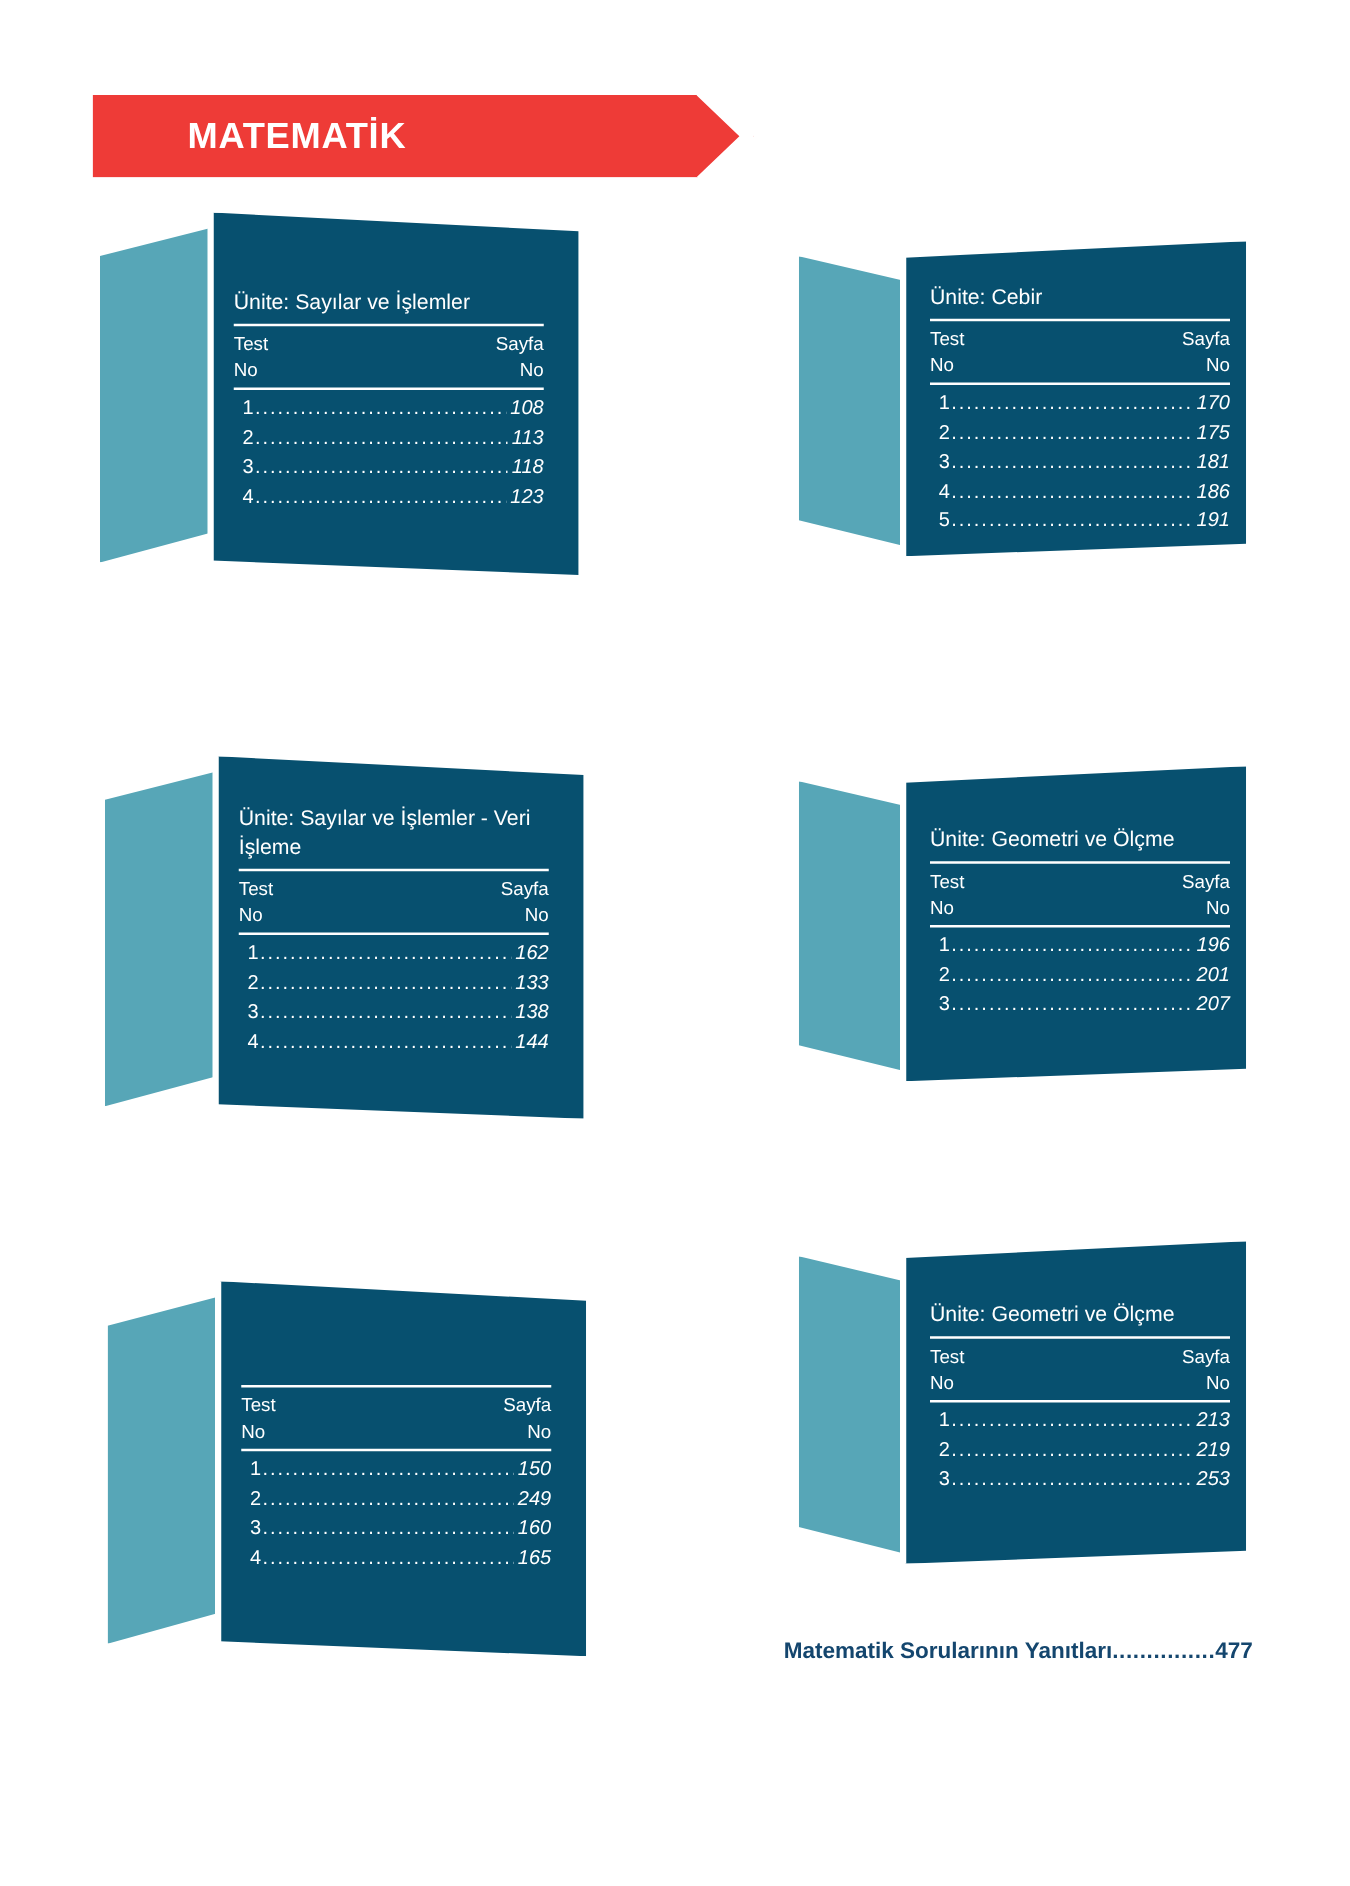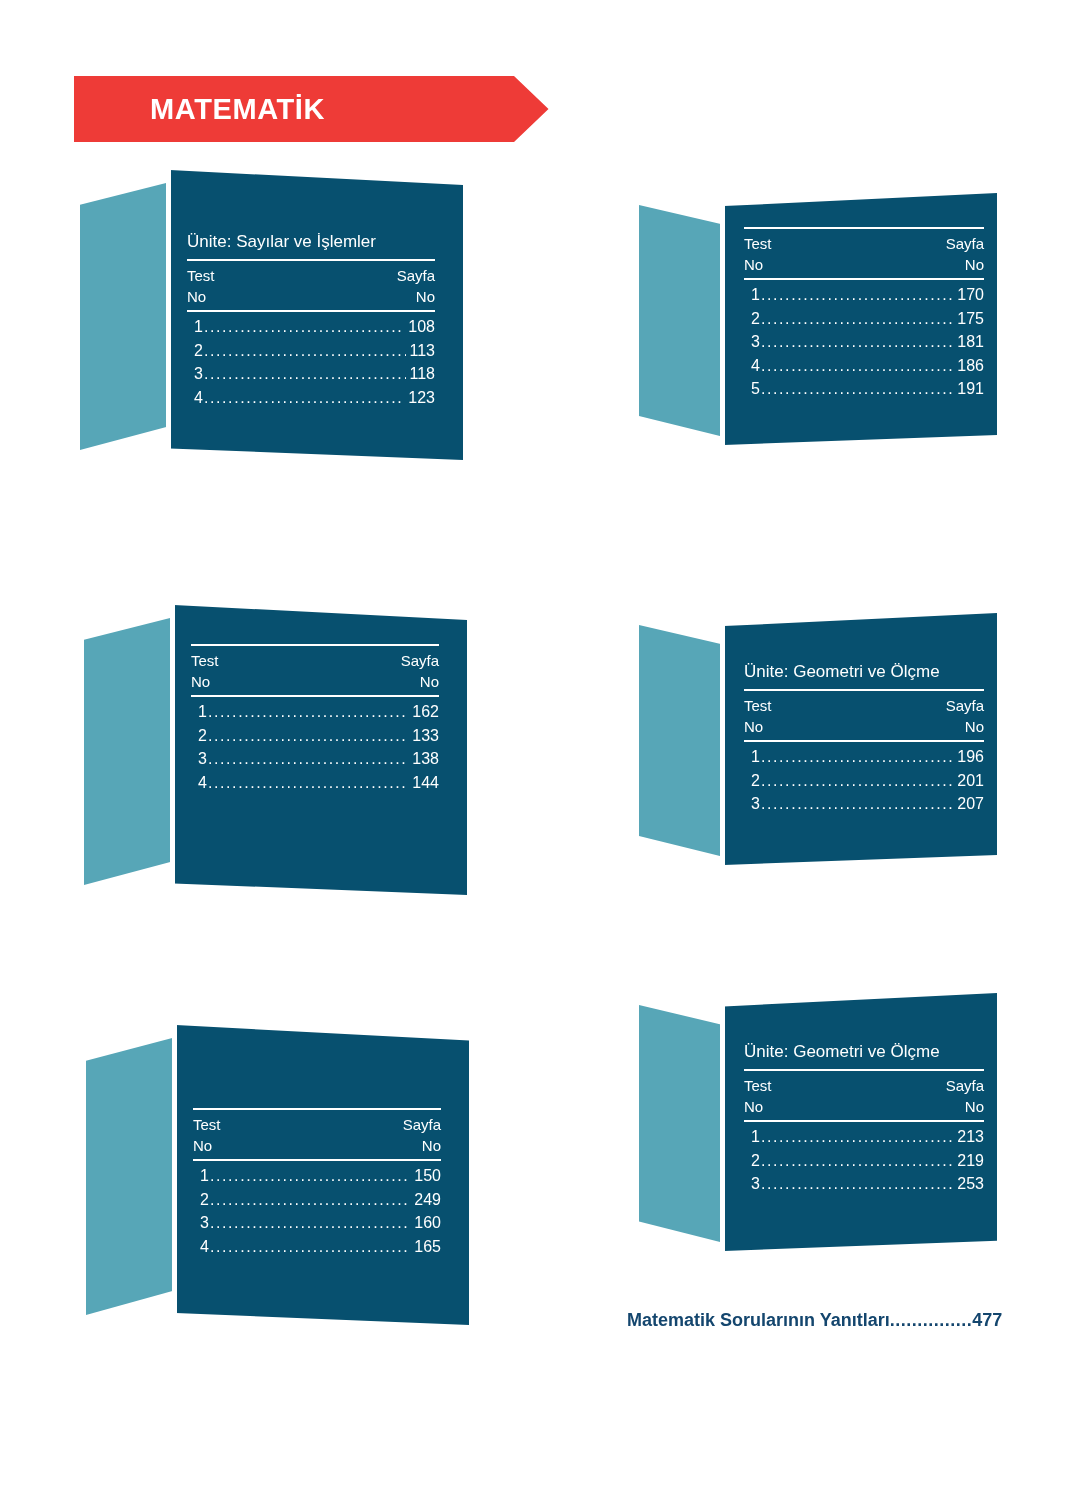--- a/index.html
+++ b/index.html
@@ -15,20 +15,21 @@
     overflow: hidden;
   }
 
   
   #banner {
     position: absolute;
     left: 74px;
     top: 76px;
     width: 486px;
     height: 66px;
+    padding-left: 43px;
   }
   #banner .ribbon-shape {
     position: absolute;
     inset: 0;
     background: #ee3b37;
     -webkit-clip-path: polygon(0 0, 100% 0, 100% 100%, 91.5% 50%, 100% 100%,
                                91.5% 100%, 100% 50%, 91.5% 0);
     clip-path: polygon(0 0, 91.5% 0, 100% 50%, 91.5% 100%, 0 100%);
   }
   #banner .ribbon-notch {
@@ -151,21 +152,21 @@
   }
   .row .rno { flex: 0 0 auto; }
   .row .leader {
     flex: 1 1 auto;
     overflow: hidden;
     white-space: nowrap;
     margin: 0 3px 0 1px;
     letter-spacing: 1.6px;
     font-size: 16px;
   }
-  .row .pno { flex: 0 0 auto; }
+  .row .pno { flex: 0 0 auto; font-style: italic; }
 
   
   #footer {
     position: absolute;
     left: 627px;
     top: 1310px;
     color: #14466e;
     font-size: 18px;
     font-weight: bold;
     white-space: nowrap;
@@ -225,20 +226,24 @@
       </div>
   </div>
 </div>
 
 <div class="card" style="left:84px; top:605px; width:383px; height:290px;">
   <div class="side side-left" style="left:0; top:12px; width:90px; height:268px;"></div>
   <div class="face face-left" style="left:90px; top:0; width:293px; height:290px;"></div>
   <div class="face-gap" style="left:86px;"></div>
   <div class="bignum" style="left:0px; top:272px; width:90px;">2</div>
   <div class="table-wrap" style="left:107px; top:38px; width:248px;">
+    <div class="unit-line">
+      <span class="unit-label">Ünite:</span>
+      <span class="unit-topic">Sayılar ve İşlemler - Veri İşleme</span>
+    </div>
     <div class="rule"></div>
     <div class="colhead">
       <span>Test</span>
       <span>Sayfa</span>
     </div>
     <div class="colhead">
       <span>No</span>
       <span>No</span>
     </div>
     <div class="rule-thin"></div>
@@ -307,20 +312,24 @@
       </div>
   </div>
 </div>
 
 <div class="card" style="left:639px; top:193px; width:358px; height:252px;">
   <div class="side side-right" style="left:0; top:12px; width:85px; height:232px;"></div>
   <div class="face face-right" style="left:85px; top:0; width:273px; height:252px;"></div>
   <div class="face-gap" style="left:81px;"></div>
   <div class="bignum" style="left:0px; top:285px; width:85px;">4</div>
   <div class="table-wrap" style="left:105px; top:33px; width:240px;">
+    <div class="unit-line">
+      <span class="unit-label">Ünite:</span>
+      <span class="unit-topic">Cebir</span>
+    </div>
     <div class="rule"></div>
     <div class="colhead">
       <span>Test</span>
       <span>Sayfa</span>
     </div>
     <div class="colhead">
       <span>No</span>
       <span>No</span>
     </div>
     <div class="rule-thin"></div>

